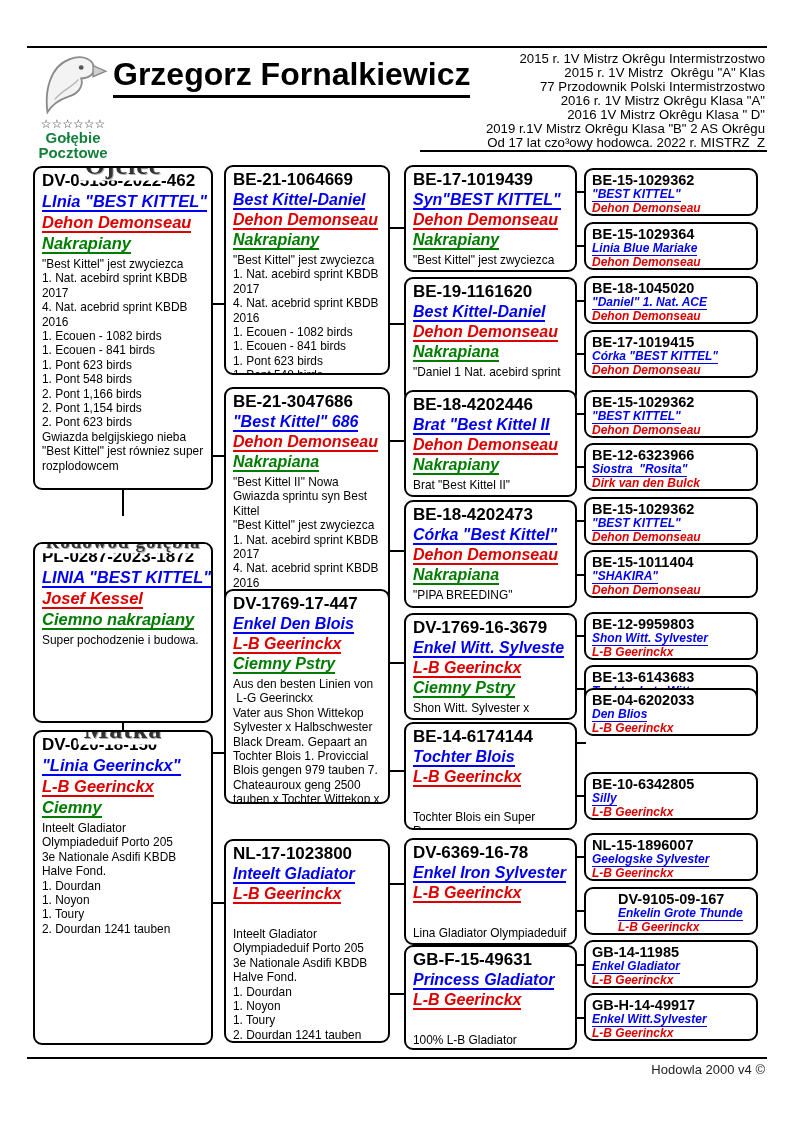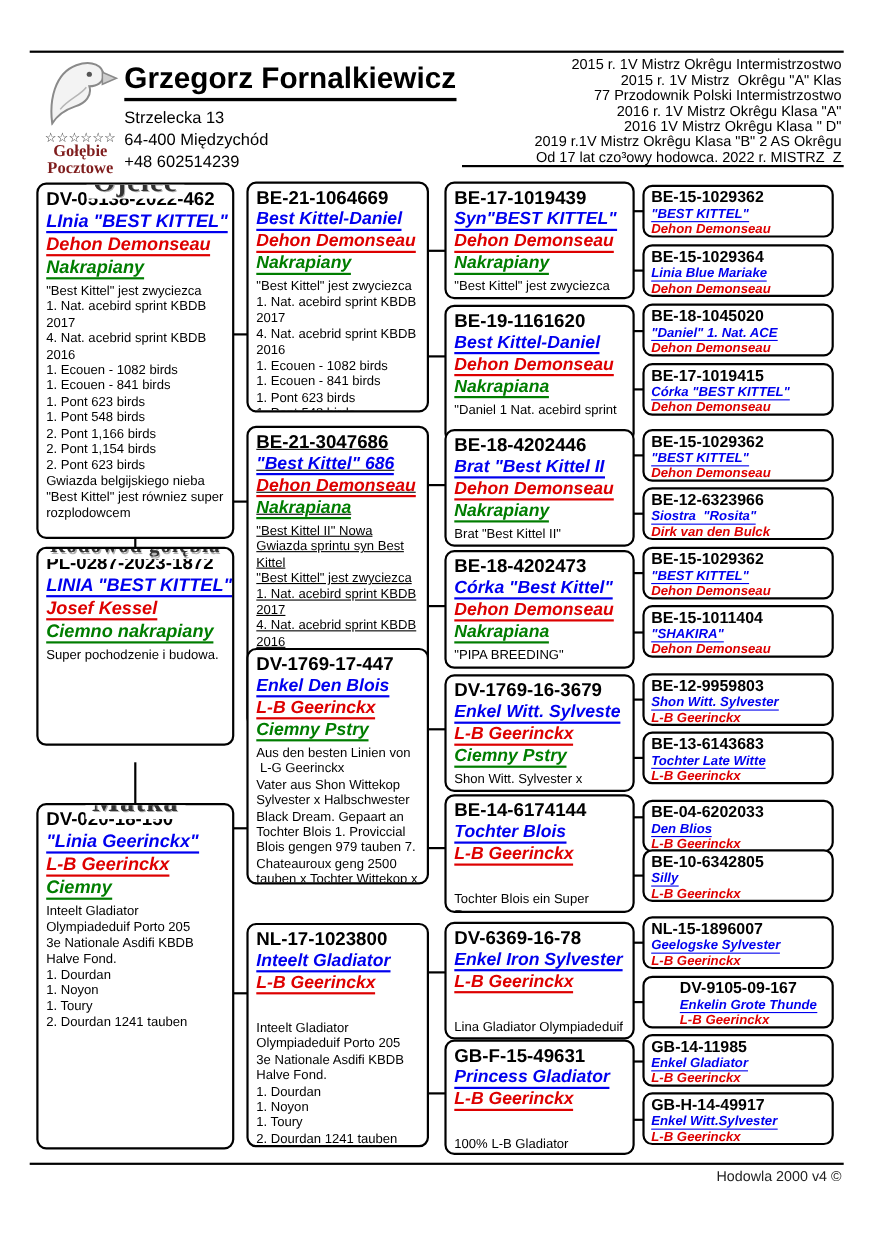--- a/index.html
+++ b/index.html
@@ -4,23 +4,23 @@
 <style>
   html,body{margin:0;padding:0;background:#fff;}
   .page{position:relative;width:794px;height:1123px;background:#fff;overflow:hidden;
         font-family:"Liberation Sans",sans-serif;color:#000;}
   .hl{position:absolute;height:2px;background:#000;}
   .vl{position:absolute;width:2px;background:#000;}
 
   
   .logo{position:absolute;left:34px;top:52px;width:78px;text-align:center;}
   .logo .stars{font-size:12px;letter-spacing:0;color:#333;line-height:12px;}
-  .logo .ltxt{font-family:Liberation Serif, serif;font-weight:bold;font-size:15px;
-              line-height:15px;color:#7f1d1d;}
-  .owner-name{position:absolute;left:113px;top:56px;font-size:27px;font-weight:bold;
+  .logo .ltxt{font-family:Liberation Sans, sans-serif;font-weight:bold;font-size:15px;
+              line-height:15px;color:#15803d;}
+  .owner-name{position:absolute;left:113px;top:56px;font-size:32px;font-weight:bold;
               border-bottom:3px solid #000;padding-bottom:2px;white-space:nowrap;}
   .owner-addr{position:absolute;left:113px;top:98px;font-size:15px;line-height:20px;
               white-space:pre-line;}
   .achievements{position:absolute;right:29px;top:52px;text-align:right;font-size:13.2px;
               line-height:14px;white-space:pre-line;color:#000;}
 
   
   .box{position:absolute;background:#fff;border:2px solid #000;border-radius:9px;
        padding:2px 7px;box-sizing:border-box;overflow:hidden;}
   .c1{left:33px;width:180px;}
@@ -62,23 +62,20 @@
       <path d="M12,66 C9,44 14,16 36,8 C52,2 63,9 63,18 C63,25 57,29 49,29 C52,38 45,46 35,49 C26,52 17,58 12,66 Z" fill="#f3f3f3" stroke="#8a8a8a" stroke-width="2"></path>
       <path d="M62,15 L76,21 L62,27 Z" fill="#cfcfcf" stroke="#8a8a8a" stroke-width="1.5"></path>
       <circle cx="49" cy="17" r="2.6" fill="#555"></circle>
       <path d="M20,52 C28,42 40,38 46,30" fill="none" stroke="#b5b5b5" stroke-width="1.5"></path>
     </svg>
     <div class="stars">☆☆☆☆☆☆</div>
     <div class="ltxt">Gołębie</div>
     <div class="ltxt">Pocztowe</div>
   </div>
   <div class="owner-name">Grzegorz Fornalkiewicz</div>
-  <div class="owner-addr">Strzelecka 13
-64-400 Międzychód
-+48 602514239</div>
   <div class="achievements">2015 r. 1V Mistrz Okrêgu Intermistrzostwo
 2015 r. 1V Mistrz&nbsp; Okrêgu "A" Klas
 77 Przodownik Polski Intermistrzostwo
 2016 r. 1V Mistrz Okrêgu Klasa "A"
 2016 1V Mistrz Okrêgu Klasa " D"
 2019 r.1V Mistrz Okrêgu Klasa "B" 2 AS Okrêgu
 Od 17 lat czo³owy hodowca. 2022 r. MISTRZ&nbsp; Z</div>
 
   <div class="hl" style="left:211px;top:303px;width:15px;"></div>
   <div class="hl" style="left:211px;top:455px;width:15px;"></div>
@@ -124,21 +121,21 @@
 1. Ecouen - 841 birds
 1. Pont 623 birds
 1. Pont 548 birds
 2. Pont 1,166 birds
 2. Pont 1,154 birds
 2. Pont 623 birds
 Gwiazda belgijskiego nieba
 "Best Kittel" jest równiez super rozplodowcem</div>
   </div>
 
-  <div class="box c1" style="top:497px;height:181px;">
+  <div class="box c1" style="top:542px;height:181px;">
     <span class="hd hd-small">Rodowód gołębia</span>
     <div class="ring">PL-0287-2023-1872</div>
     <div class="ln nm"><span class="u">LINIA "BEST KITTEL"</span></div>
     <div class="ln br"><span class="u">Josef Kessel</span></div>
     <div class="ln cl"><span class="u">Ciemno nakrapiany</span></div>
     <div class="desc">Super pochodzenie i budowa.</div>
   </div>
 
   <div class="box c1" style="top:730px;height:315px;">
     <span class="hd hd-big">Matka</span>
@@ -162,21 +159,21 @@
     <div class="ln cl"><span class="u">Nakrapiany</span></div>
     <div class="desc">"Best Kittel" jest zwyciezca
 1. Nat. acebird sprint KBDB 2017
 4. Nat. acebrid sprint KBDB 2016
 1. Ecouen - 1082 birds
 1. Ecouen - 841 birds
 1. Pont 623 birds
 1. Pont 548 birds</div>
   </div>
 
-  <div class="box c2" style="top:387px;height:275px;text-decoration:underline;">
+  <div class="box c2" style="top:387px;height:275px;">
 
     <div class="ring">BE-21-3047686</div>
     <div class="ln nm"><span class="u">"Best Kittel" 686</span></div>
     <div class="ln br"><span class="u">Dehon Demonseau</span></div>
     <div class="ln cl"><span class="u">Nakrapiana</span></div>
     <div class="desc">"Best Kittel II" Nowa Gwiazda sprintu syn Best Kittel
 "Best Kittel" jest zwyciezca
 1. Nat. acebird sprint KBDB 2017
 4. Nat. acebrid sprint KBDB 2016
 1. Ecouen - 1082 birds
@@ -333,21 +330,21 @@
     <div class="ring">BE-12-9959803</div>
     <div class="ln nm"><span class="u">Shon Witt. Sylvester</span></div>
     <div class="ln br"><span class="u">L-B Geerinckx</span></div>
   </div>
   <div class="box c4" style="top:665px;">
 
     <div class="ring">BE-13-6143683</div>
     <div class="ln nm"><span class="u">Tochter Late Witte</span></div>
     <div class="ln br"><span class="u">L-B Geerinckx</span></div>
   </div>
-  <div class="box c4" style="top:727px;">
+  <div class="box c4" style="top:688px;">
 
     <div class="ring">BE-04-6202033</div>
     <div class="ln nm"><span class="u">Den Blios</span></div>
     <div class="ln br"><span class="u">L-B Geerinckx</span></div>
   </div>
   <div class="box c4" style="top:772px;">
 
     <div class="ring">BE-10-6342805</div>
     <div class="ln nm"><span class="u">Silly</span></div>
     <div class="ln br"><span class="u">L-B Geerinckx</span></div>

